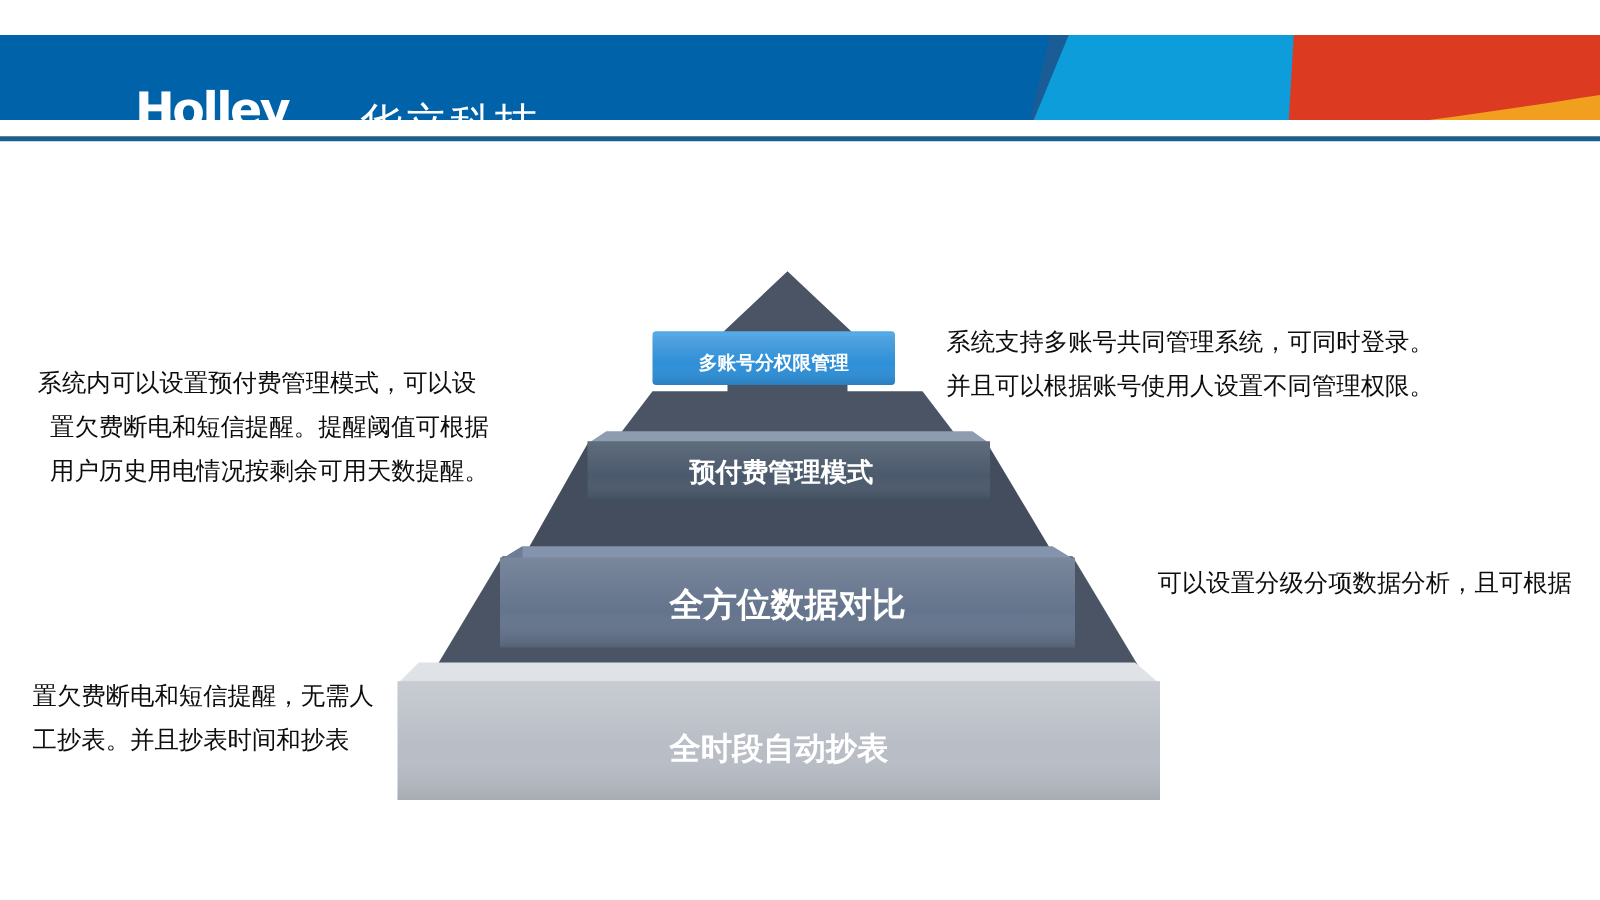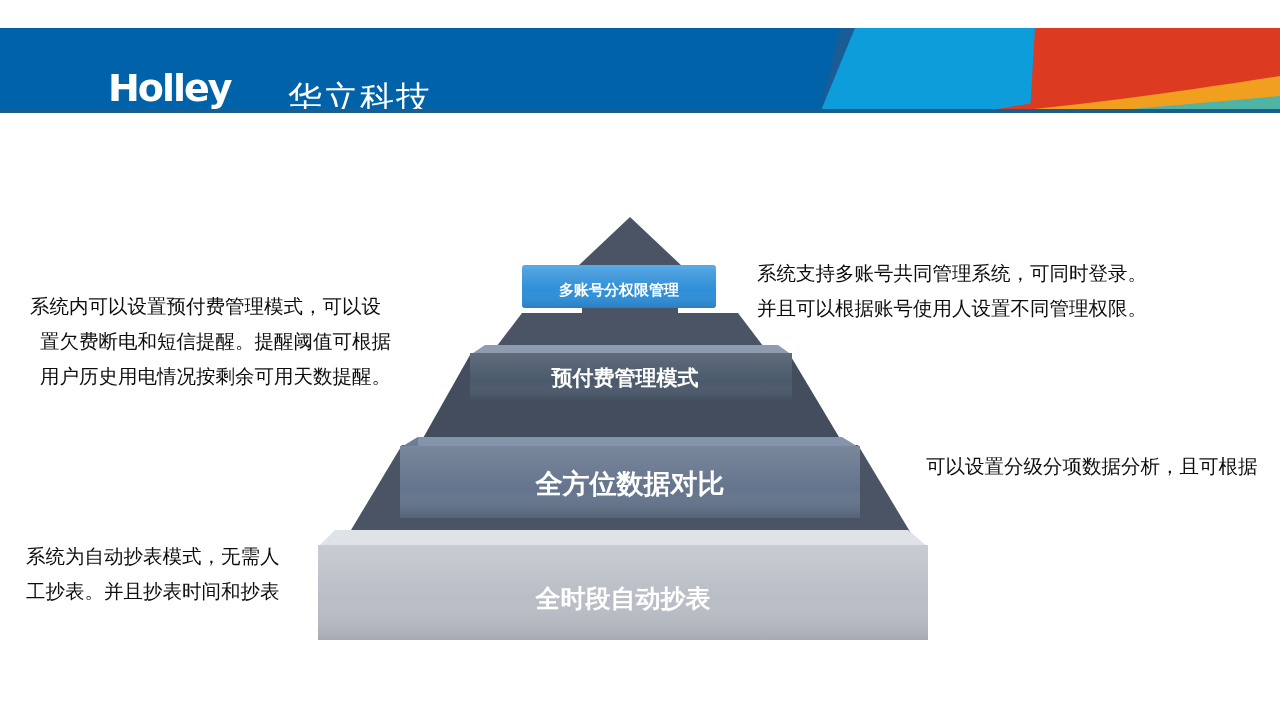--- a/index.html
+++ b/index.html
@@ -17,21 +17,21 @@
     background: #ffffff;
     overflow: hidden;
   }
 
   
   .header-band {
     position: absolute;
     left: 0;
     top: 28px;
     width: 1280px;
-    height: 85px;
+    height: 68px;
     background: #0062a8;
     overflow: hidden;
   }
   .header-underline {
     position: absolute;
     left: 0;
     top: 109px;
     width: 1280px;
     height: 4px;
     background: #1b5e8e;
@@ -211,17 +211,17 @@
     <span class="ln">系统内可以设置预付费管理模式，可以设</span>
     <span class="ln">置欠费断电和短信提醒。提醒阈值可根据</span>
     <span class="ln">用户历史用电情况按剩余可用天数提醒。</span>
   </div>
 
   <div class="callout callout-compare">
     <span class="ln">可以设置分级分项数据分析，且可根据</span>
   </div>
 
   <div class="callout callout-autoread">
-    <span class="ln">系统为自动抄表模式，无需人</span>
+    <span class="ln">置欠费断电和短信提醒，无需人</span>
     <span class="ln">工抄表。并且抄表时间和抄表</span>
   </div>
 
 </div>
 
 </body></html>

